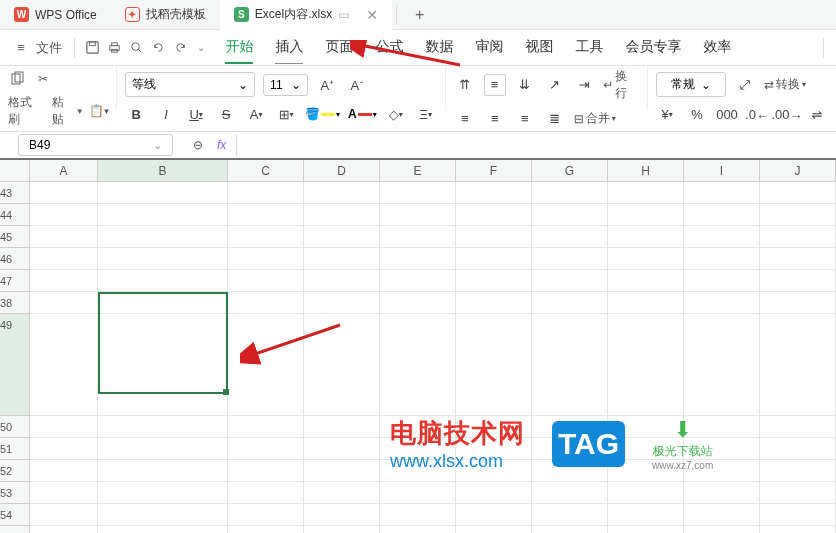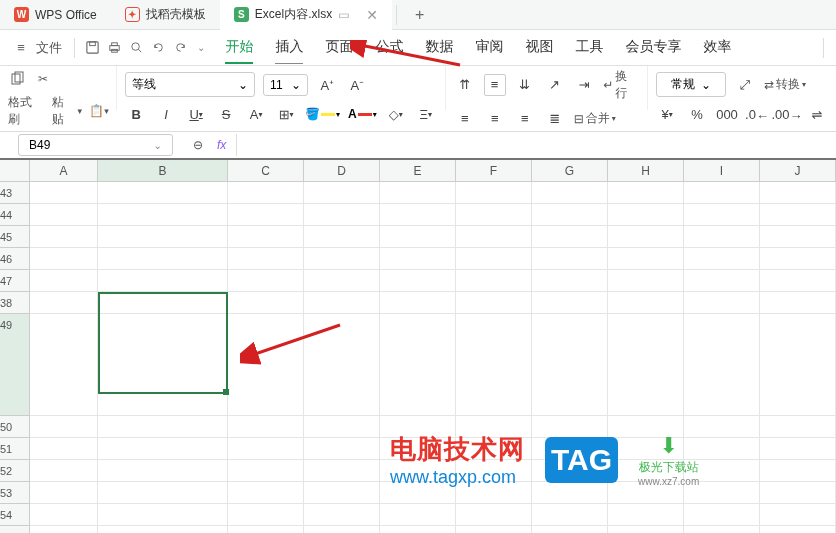--- a/index.html
+++ b/index.html
@@ -59,21 +59,21 @@
 .row{display:flex;height:22px}
 .row.tall{height:102px}
 .cell{border-right:1px solid #e5e5e5;border-bottom:1px solid #e5e5e5}
 .cell.A{width:68px}
 .cell.B{width:130px}
 .cell.other{width:76px}
 .selected-cell{position:absolute;left:68px;top:110px;width:130px;height:102px;border:2px solid #2d7d46;pointer-events:none}
 .selected-cell::after{content:"";position:absolute;right:-3px;bottom:-3px;width:6px;height:6px;background:#2d7d46}
 .arrow1{position:absolute;left:350px;top:40px}
 .arrow2{position:absolute;left:240px;top:320px}
-.watermark{position:absolute;left:390px;top:432px;display:flex;align-items:center;gap:20px}
+.watermark{position:absolute;left:390px;top:416px;display:flex;align-items:center;gap:27px}
 .wm-text{display:flex;flex-direction:column}
 .wm-t1{font-size:26px;font-weight:bold;color:#e5352c;letter-spacing:1px}
 .wm-t2{font-size:18px;color:#1288d8}
 .wm-tag{background:#1288d8;color:#fff;font-size:30px;font-weight:bold;padding:6px 6px;border-radius:6px}
 .wm-dl{display:flex;flex-direction:column;align-items:center;color:#42b850;font-size:12px}
 .wm-dl .g{font-size:22px}
 </style>
 </head>
 <body>
 
@@ -460,21 +460,21 @@
       <marker id="ah2" markerWidth="10" markerHeight="8" refX="2" refY="4" orient="auto">
         <polygon points="0 0,10 4,0 8" fill="#d32020"></polygon>
       </marker>
     </defs>
     <line x1="100" y1="5" x2="12" y2="35" stroke="#d32020" stroke-width="3" marker-end="url(#ah2)"></line>
   </svg>
 
 <div class="watermark">
   <div class="wm-text">
     <div class="wm-t1">电脑技术网</div>
-    <div class="wm-t2">www.tagxp.com</div>
+    <div class="wm-t2">www.xlsx.com</div>
   </div>
   <div class="wm-tag">TAG</div>
   <div class="wm-dl">
     <div class="g">⬇</div>
     <div>极光下载站</div>
     <div style="color:#888;font-size:10px">www.xz7.com</div>
   </div>
 </div>
 
 </body></html>

